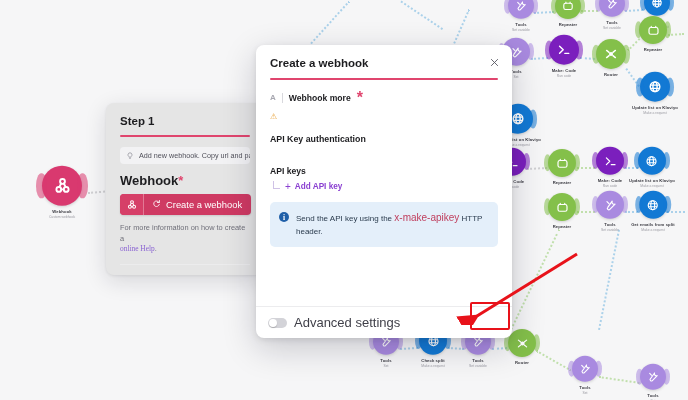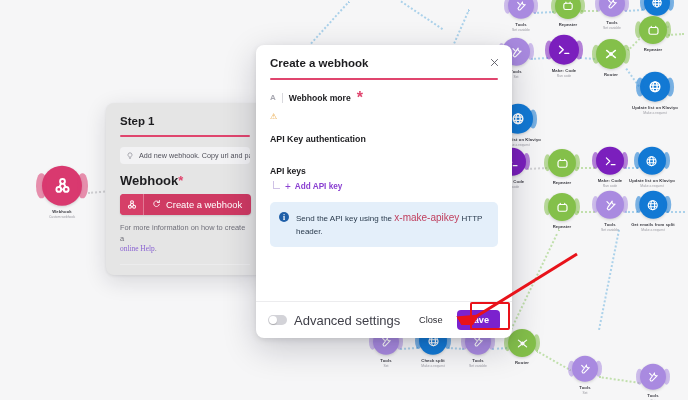--- a/index.html
+++ b/index.html
@@ -671,24 +671,20 @@
       </div>
     </div>
 
     <div class="modal-foot">
       <div class="toggle-wrap">
         <span class="toggle">
             <span class="knob"></span>
           </span>
         <span class="toggle-label">Advanced settings</span>
       </div>
-      <div class="foot-actions">
-        <button class="btn-close">Close</button>
-        <button class="btn-save">Save</button>
-      </div>
     </div>
   </div>
 
   <div id="save-highlight"></div>
   <svg id="red-arrow" width="130" height="75" viewBox="0 0 130 75">
     <defs>
       <marker id="ah" markerWidth="7" markerHeight="7" refX="1" refY="3.5" orient="auto">
         <path d="M7,0 L0,3.5 L7,7 Z" fill="#e8121a"></path>
       </marker>
     </defs>

